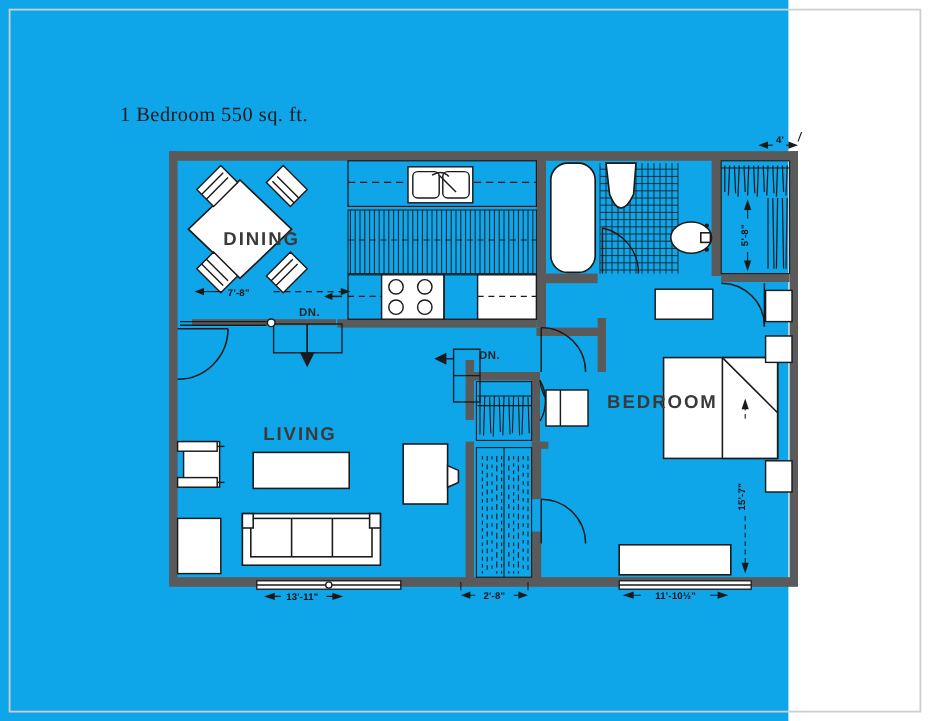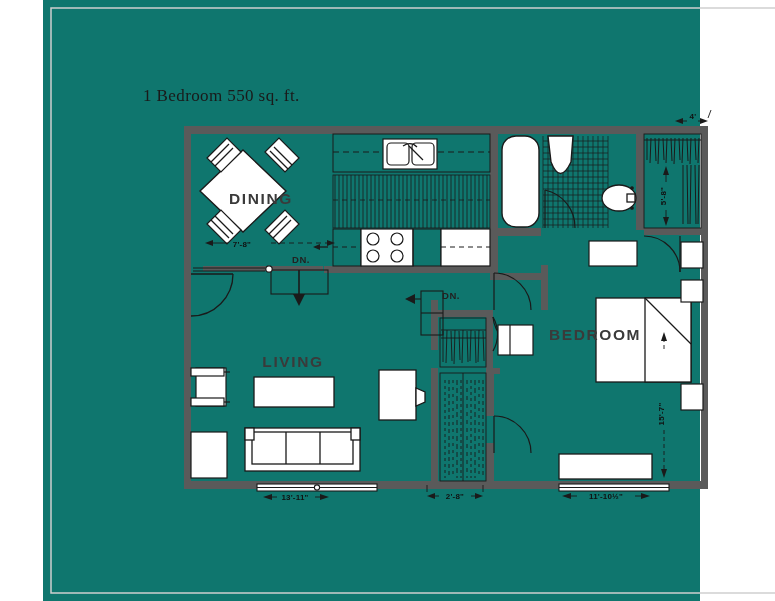--- a/index.html
+++ b/index.html
@@ -12,22 +12,21 @@
     height: 601px;
     position: relative;
     font-family: "Liberation Sans", sans-serif;
     overflow: hidden;
   }
   #page {
     position: absolute;
     left: 0; top: 0;
     width: 657px;
     height: 601px;
-    background: #0f766e;
-    margin-left: 43px;
+    background: #0ea5e9;
   }
   #title {
     position: absolute;
     left: 100px;
     top: 86px;
     font-family: "Liberation Serif", serif;
     font-size: 17px;
     color: #1a1a1a;
     letter-spacing: 0.4px;
     white-space: nowrap;

